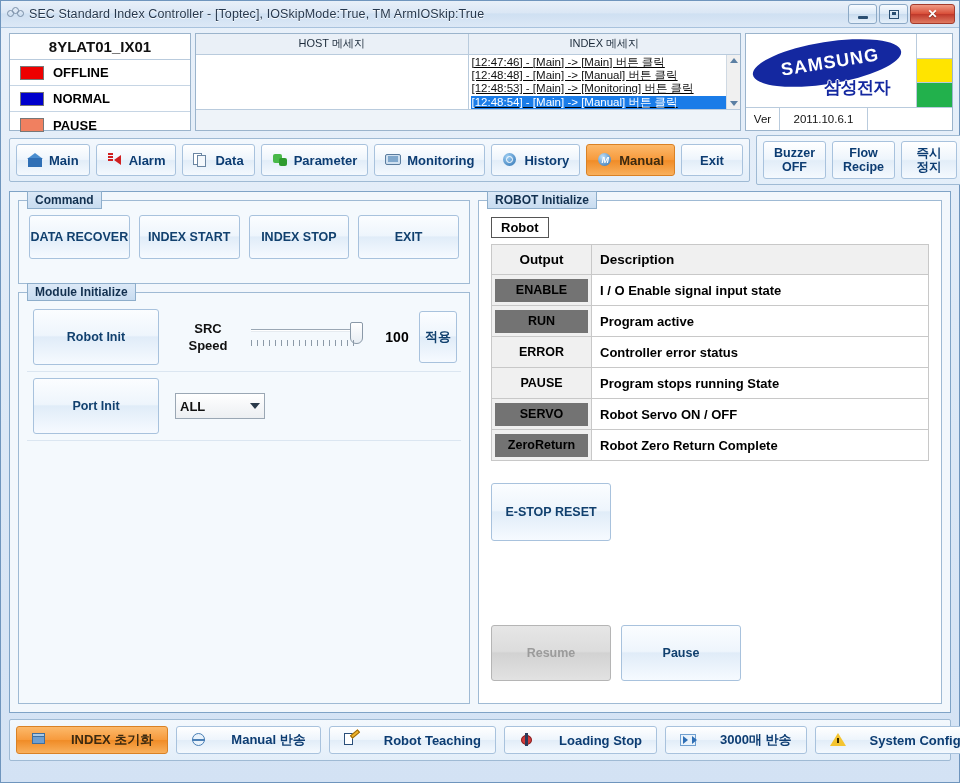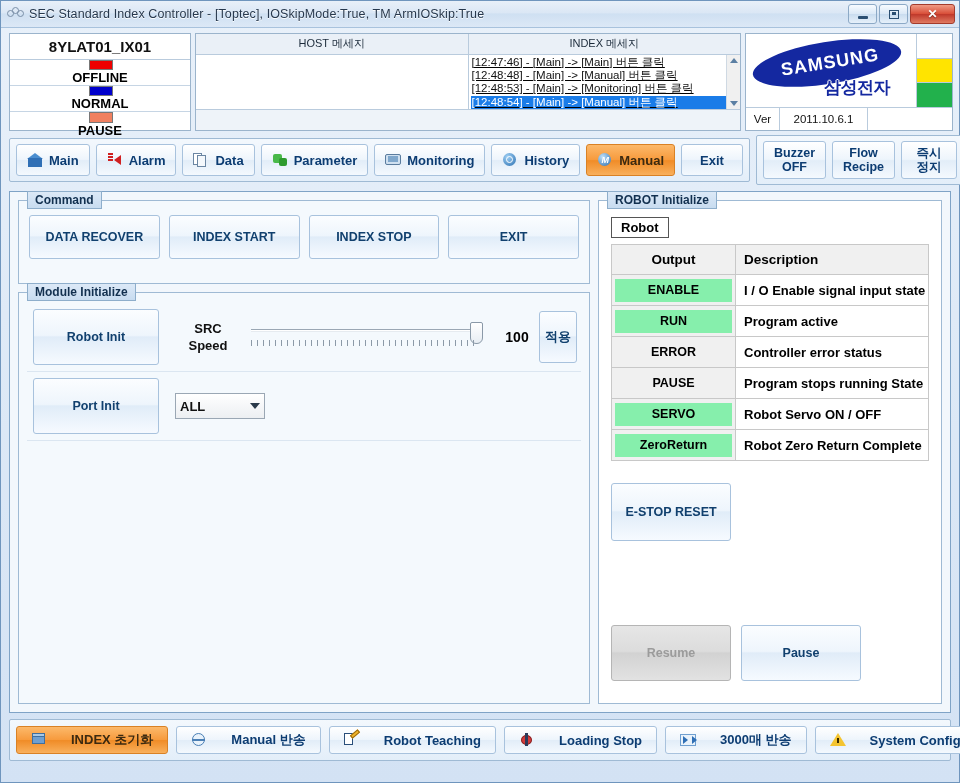--- a/index.html
+++ b/index.html
@@ -55,21 +55,21 @@
     display:flex; gap:4px; padding:5px 6px 4px 8px; align-items:stretch; height:107px;
   }
   .statusbox{
     width:182px; background:#fff; border:1px solid #9bb4cc;
   }
   .st-title{
     height:26px; display:flex;align-items:center;justify-content:center;
     font-size:15px;font-weight:bold;color:#111; border-bottom:1px solid #b9cbdd;
     background:#fff;
   }
-  .st-row{ height:26px; display:flex; align-items:center; border-bottom:1px solid #c6d5e4;flex-direction:column;}
+  .st-row{ height:26px; display:flex; align-items:center; border-bottom:1px solid #c6d5e4;}
   .st-row:last-child{border-bottom:none;}
   .st-swatch{ width:24px;height:14px; margin:0 9px 0 10px; border:1px solid #777;}
   .st-label{ font-size:13px;font-weight:bold;color:#000;}
 
   .msgbox{
     flex:1; display:flex; flex-direction:column;
     border:1px solid #9bb4cc; background:#eef3f9;
   }
   .msg-heads{ display:flex; height:22px; }
   .msg-head{
@@ -171,21 +171,21 @@
   .ico-ff i{position:absolute;left:3px;top:4px;border-top:4px solid transparent;border-bottom:4px solid transparent;border-left:5px solid #2f6fb5;box-shadow:5px 0 0 -0px transparent;}
   .ico-ff i:after{content:"";position:absolute;left:4px;top:-4px;border-top:4px solid transparent;border-bottom:4px solid transparent;border-left:5px solid #2f6fb5;}
   .ico-warn b{position:absolute;left:0;top:1px;border-left:8px solid transparent;border-right:8px solid transparent;border-bottom:13px solid #f4c430;}
   .ico-warn i{position:absolute;left:7px;top:6px;width:2px;height:5px;background:#3a2a00;}
 
   
   .body{
     margin:0 8px; height:522px; display:flex; gap:8px;
     border:1px solid #7fa3c6; background:#f2f7fc; padding:8px;
   }
-  .col-left{ width:572px; display:flex; flex-direction:column; gap:8px;}
+  .col-left{ width:452px; display:flex; flex-direction:column; gap:8px;}
   .col-right{ flex:1; display:flex; flex-direction:column;}
 
   .gbox{ position:relative; border:1px solid #9fbad4; background:#f4f9fd; padding:14px 10px 10px 10px;}
   .gtitle{
     position:absolute; left:8px; top:-10px; padding:1px 7px;
     background:linear-gradient(180deg,#dce9f7,#c8dcf0);
     border:1px solid #8eaecb; font-size:12px; font-weight:bold; color:#12304f;
   }
   .btn{
     border:1px solid #a8c2dd; border-radius:3px;
@@ -223,27 +223,27 @@
   .combo .cv{ flex:1;}
   .combo .carrow{ width:0;height:0;border-left:5px solid transparent;border-right:5px solid transparent;border-top:6px solid #2a3a4a;}
   .mi-blank{ flex:1; }
 
   
   .gbox.robot{ flex:1; display:flex; flex-direction:column; padding:16px 12px 10px 12px; background:#fff;}
   .robot-tag{ display:inline-block; align-self:flex-start; border:1px solid #555; padding:2px 9px; font-size:13px; font-weight:bold; color:#000; background:#fff; margin-bottom:6px;}
   table.rtable{ width:100%; border-collapse:collapse; table-layout:fixed;}
   table.rtable th, table.rtable td{ border:1px solid #c8c8c8; }
   table.rtable th{ background:#f0f0f0; height:30px; font-size:13.5px; font-weight:bold; color:#000;}
-  table.rtable th.c1{ width:124px;}
+  table.rtable th.c1{ width:100px;}
   table.rtable th.c2{ text-align:left; padding-left:8px;}
   table.rtable td{ height:31px; background:#fff;}
   td.out{ background:#f0f0f0 !important; text-align:center;}
   .outpill{ display:block; margin:0 3px; height:23px; line-height:23px; text-align:center;
     font-size:12.5px; font-weight:bold; color:#000;}
-  .outpill.on{ background:#86efac; color:#000; }
+  .outpill.on{ background:#737373; color:#000; }
   .outpill.off{ background:transparent; color:#000;}
   td.desc{ padding-left:8px; font-size:13px; font-weight:bold; color:#000;}
   .estop{ width:120px; height:58px; margin-top:22px; font-size:12.5px;}
   .rp-row{ display:flex; gap:10px; margin-top:auto; margin-bottom:12px;}
   .rp-btn{ width:120px; height:56px; font-size:12.5px;}
 
   
   .footer{ padding:6px 8px 0 8px;}
   .fgroup{
     display:flex; gap:8px; padding:6px;

